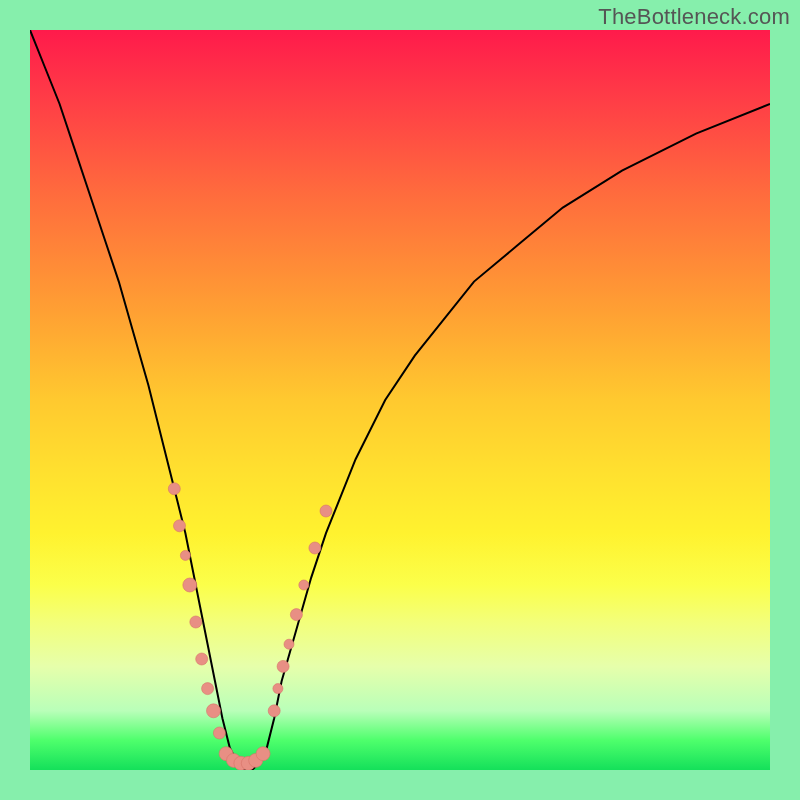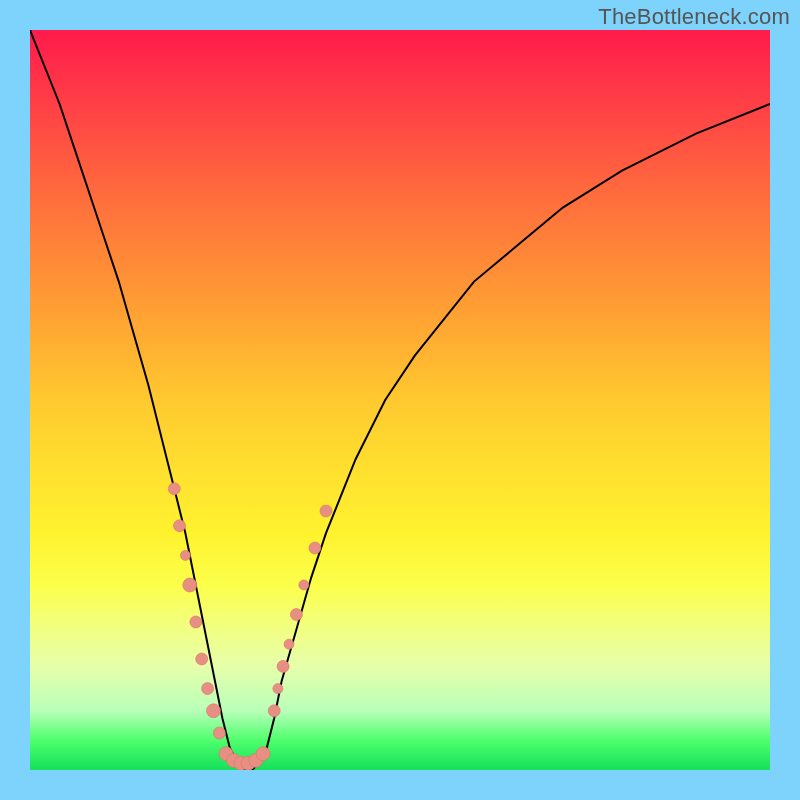--- a/index.html
+++ b/index.html
@@ -7,21 +7,21 @@
     padding: 0;
     width: 800px;
     height: 800px;
     overflow: hidden;
     font-family: Arial, Helvetica, sans-serif;
   }
   .frame {
     position: relative;
     width: 800px;
     height: 800px;
-    background: #7dd3fc;
+    background: #86efac;
     box-sizing: border-box;
   }
   .watermark {
     position: absolute;
     top: 4px;
     right: 10px;
     color: #555;
     font-size: 22px;
     font-weight: 500;
     letter-spacing: 0.2px;

